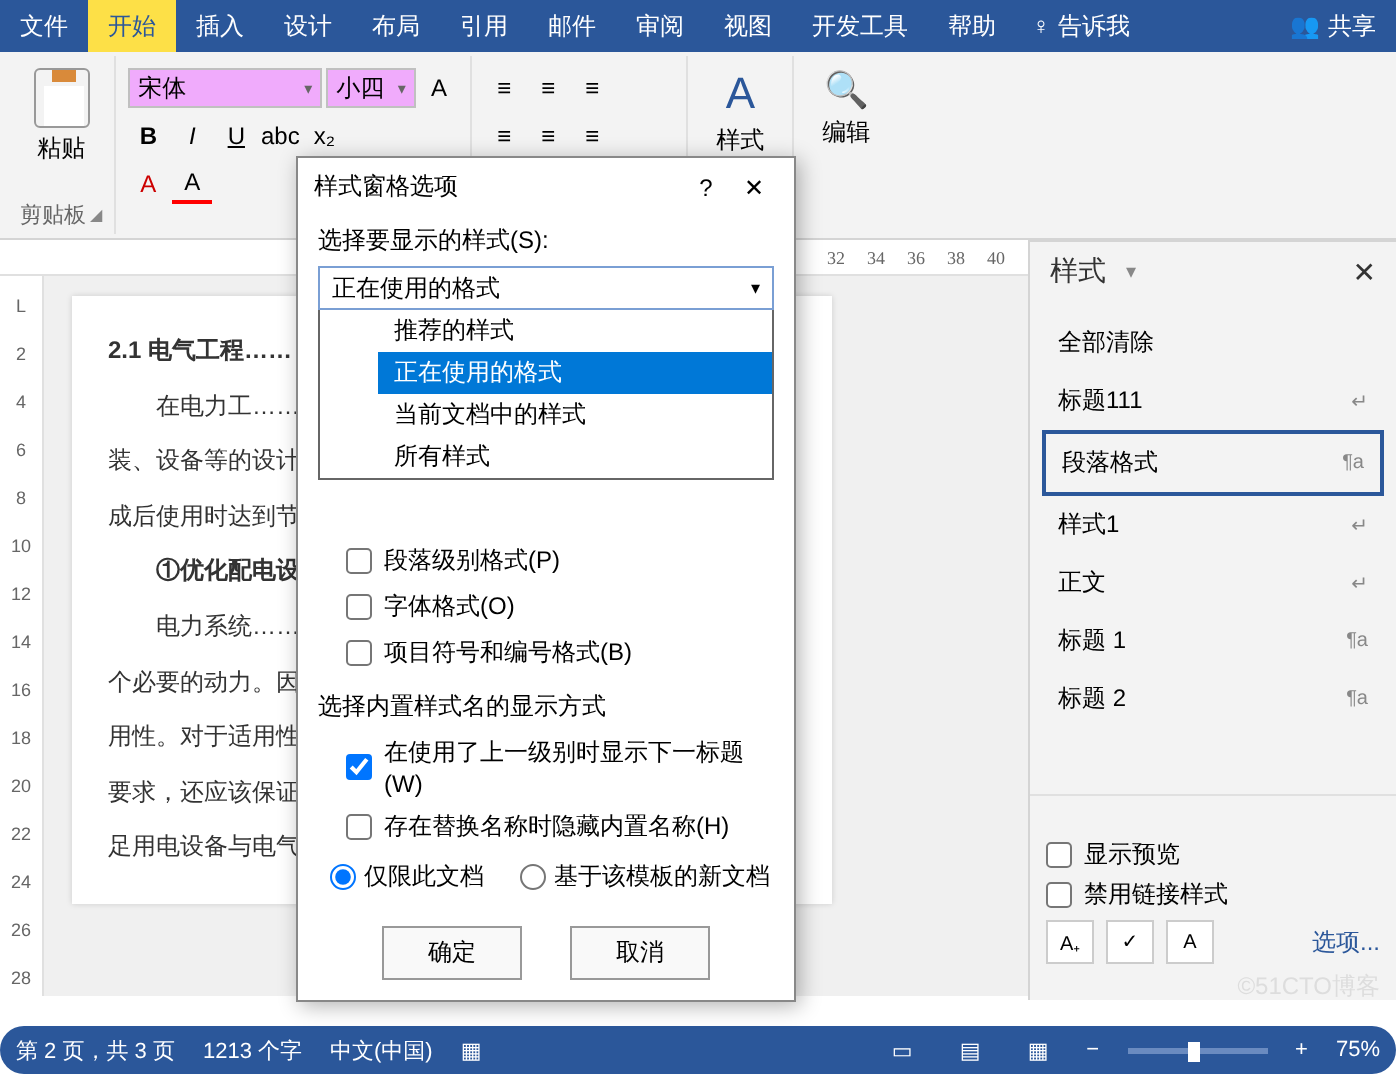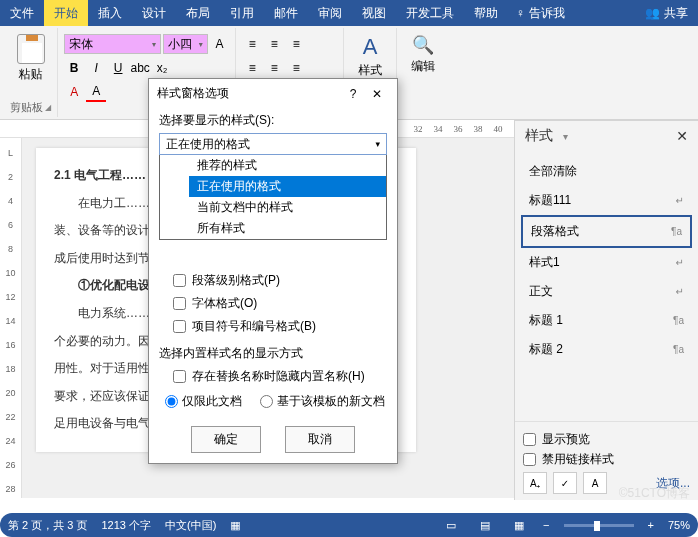--- a/index.html
+++ b/index.html
@@ -59,21 +59,21 @@
 
 
 .styles-pane { position: absolute; right: 0; top: 120px; width: 184px; height: 380px; background: #f3f3f3; border-left: 1px solid #d4d4d4; border-top: 1px solid #d4d4d4; display: flex; flex-direction: column; }
 .pane-header { display: flex; align-items: center; padding: 6px 10px; font-size: 14px; color: #333; }
 .pane-header .cls { margin-left: auto; cursor: pointer; }
 .pane-header .dd { margin-right: 8px; font-size: 10px; color: #888; }
 .style-list { flex: 1; padding: 6px; overflow-y: auto; }
 .style-item { padding: 6px 8px; display: flex; justify-content: space-between; align-items: center; cursor: pointer; font-size: 12px; }
 .style-item .sym { font-size: 10px; color: #888; }
 .style-item.sel { border: 2px solid #2b579a; }
-.pane-footer { padding: 6px 8px; border-top: 1px solid #e0e0e0; }
+.pane-footer { padding: 18px 8px; border-top: 1px solid #e0e0e0; }
 .pane-footer .chk { display: flex; align-items: center; gap: 6px; margin: 3px 0; font-size: 12px; }
 .pane-footer .btns { display: flex; gap: 6px; align-items: center; margin-top: 4px; }
 .pane-footer .nb { width: 24px; height: 22px; border: 1px solid #ccc; background: #fff; display: flex; align-items: center; justify-content: center; font-size: 10px; }
 .pane-footer .opt { margin-left: auto; color: #2b579a; font-size: 12px; cursor: pointer; }
 
 
 .statusbar { position: absolute; bottom: 0; left: 0; right: 0; height: 24px; background: #2b579a; color: #fff; display: flex; align-items: center; font-size: 11px; padding: 0 8px; gap: 14px; border-radius: 12px; }
 .statusbar .spacer { flex: 1; }
 .statusbar .viewbtn { width: 20px; height: 16px; display: flex; align-items: center; justify-content: center; }
 .zoom-slider { width: 70px; height: 3px; background: #6a8bc0; position: relative; }
@@ -258,20 +258,24 @@
     <label class="check-row">
         <input type="checkbox" style="">
         <span>字体格式(O)</span>
       </label>
     <label class="check-row">
         <input type="checkbox" style="">
         <span>项目符号和编号格式(B)</span>
       </label>
     <div class="field-label" style="margin-top:10px">选择内置样式名的显示方式</div>
     <label class="check-row">
+        <input type="checkbox" checked="" style="">
+        <span>在使用了上一级别时显示下一标题(W)</span>
+      </label>
+    <label class="check-row">
         <input type="checkbox" style="">
         <span>存在替换名称时隐藏内置名称(H)</span>
       </label>
     <div class="radio-row">
       <label>
           <input type="radio" name="scope" checked="" style="">
           <span>仅限此文档</span>
         </label>
       <label>
           <input type="radio" name="scope" style="">

